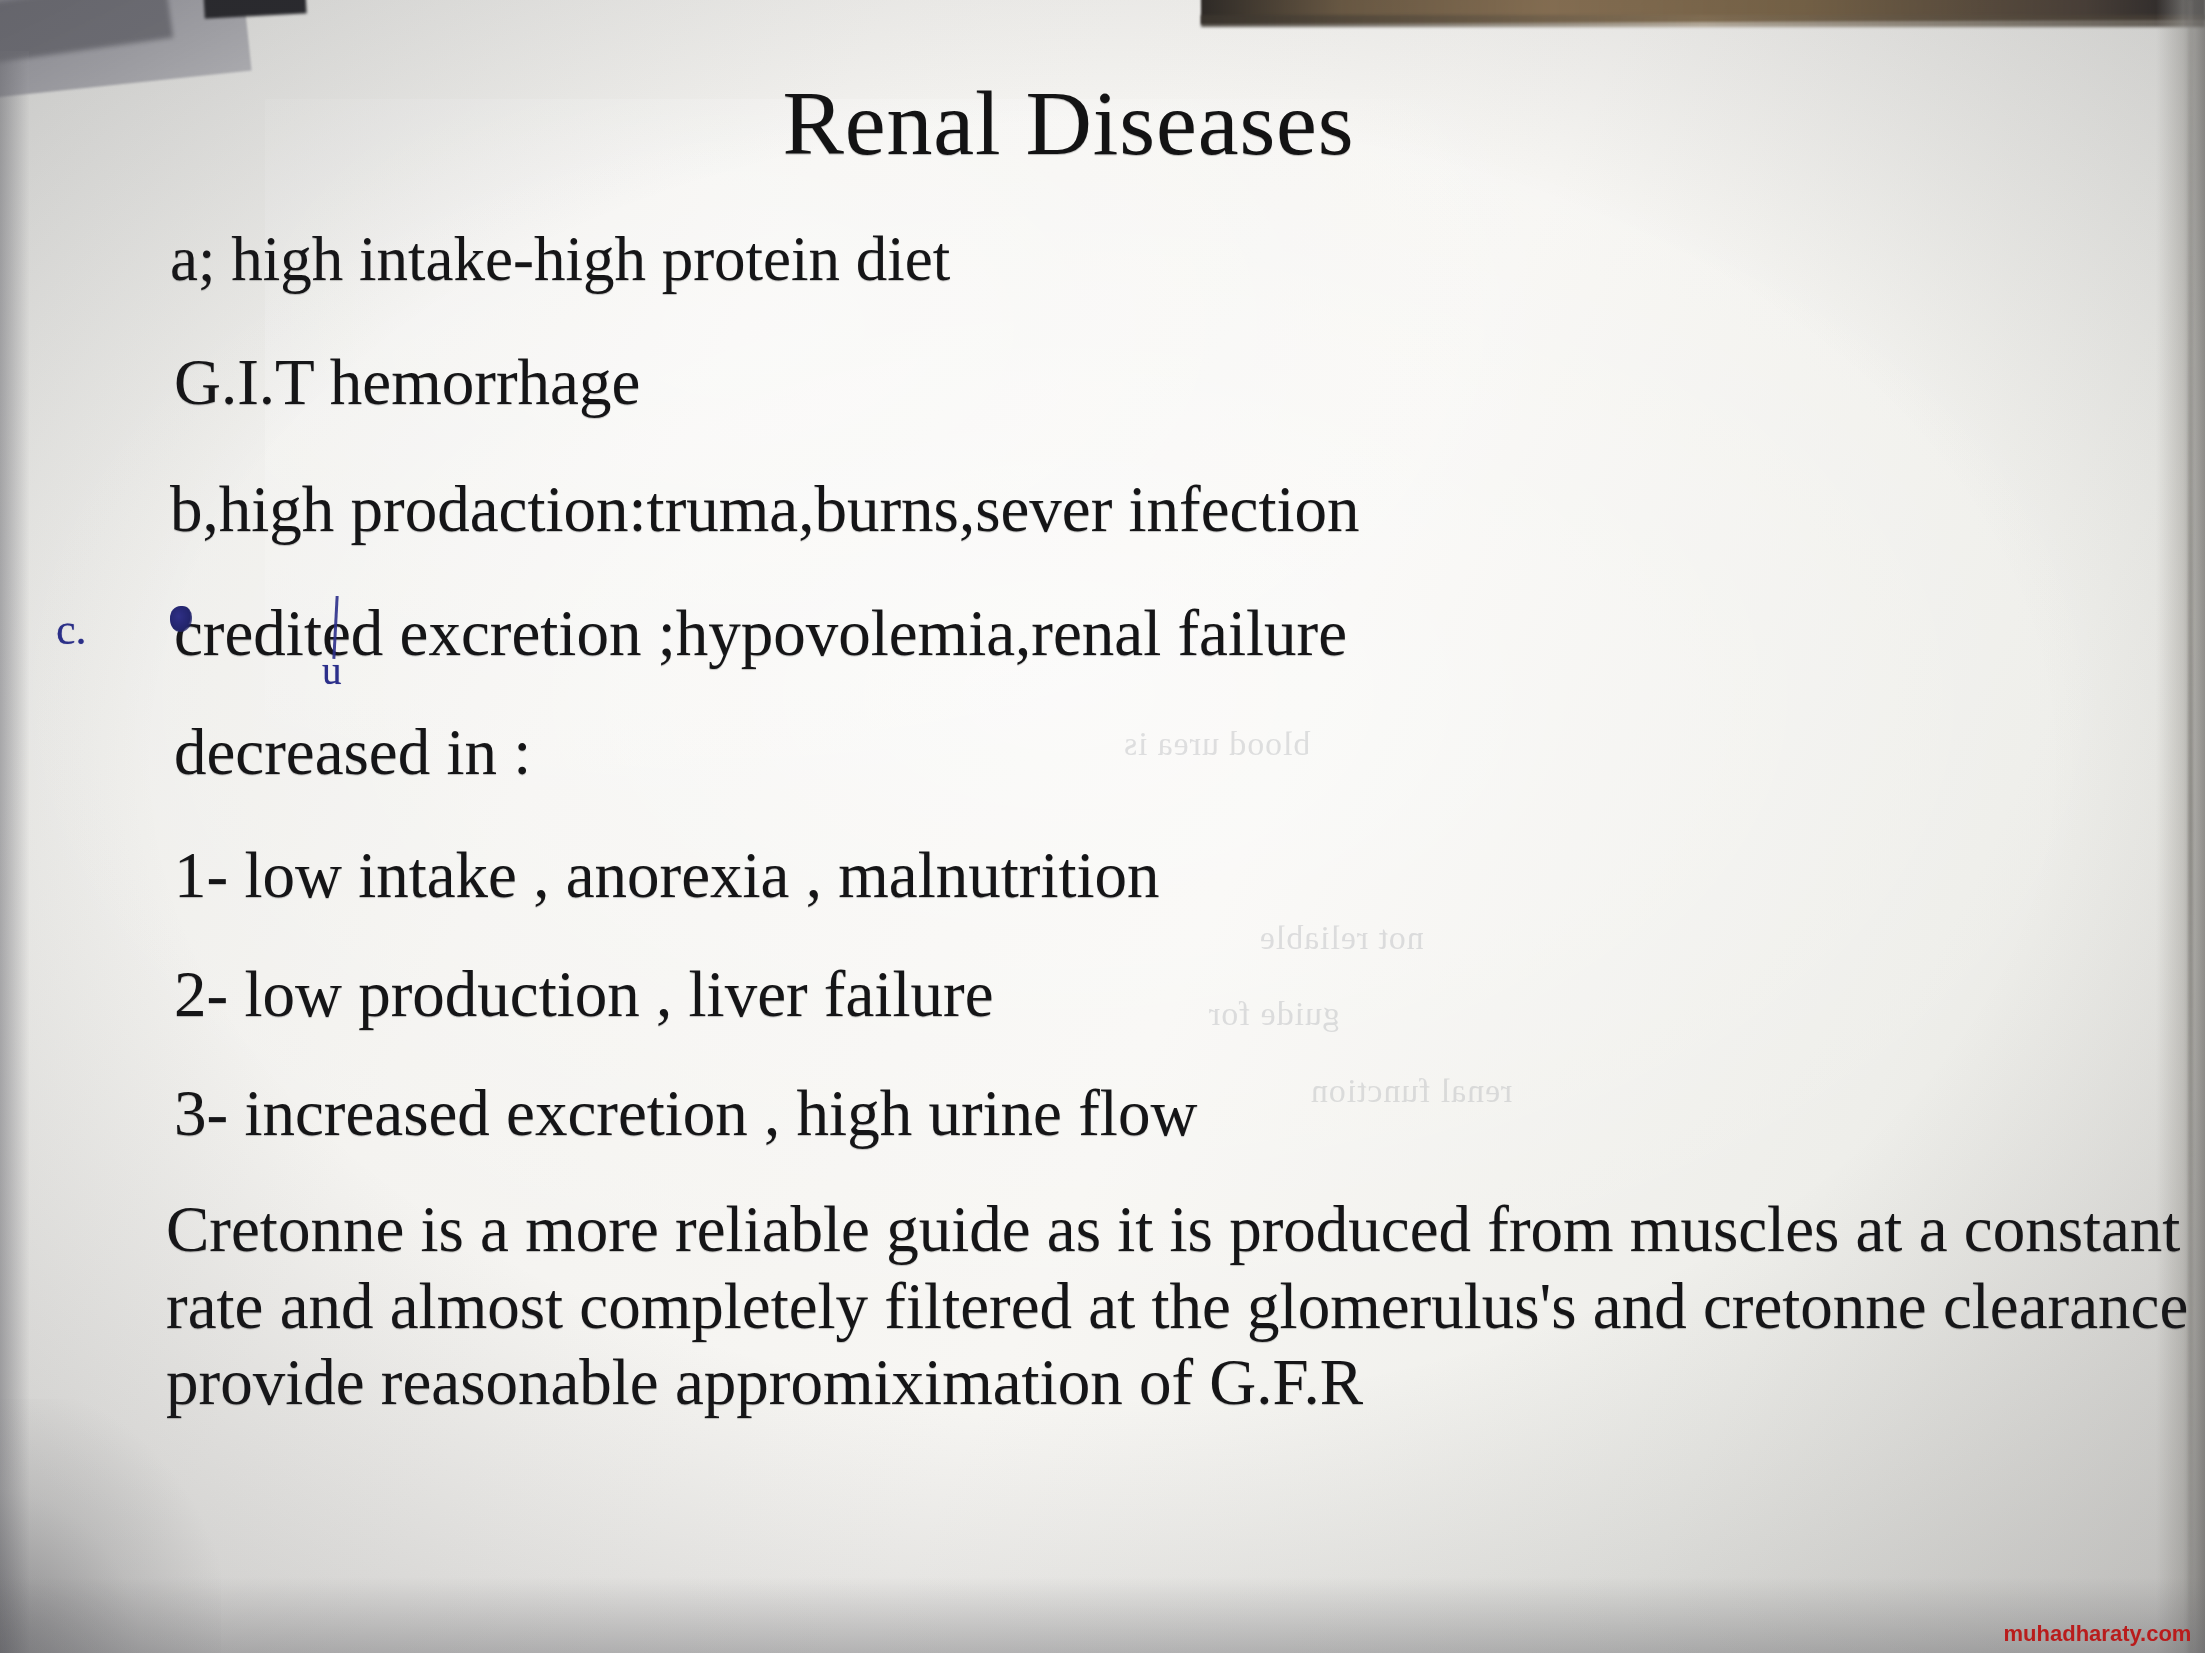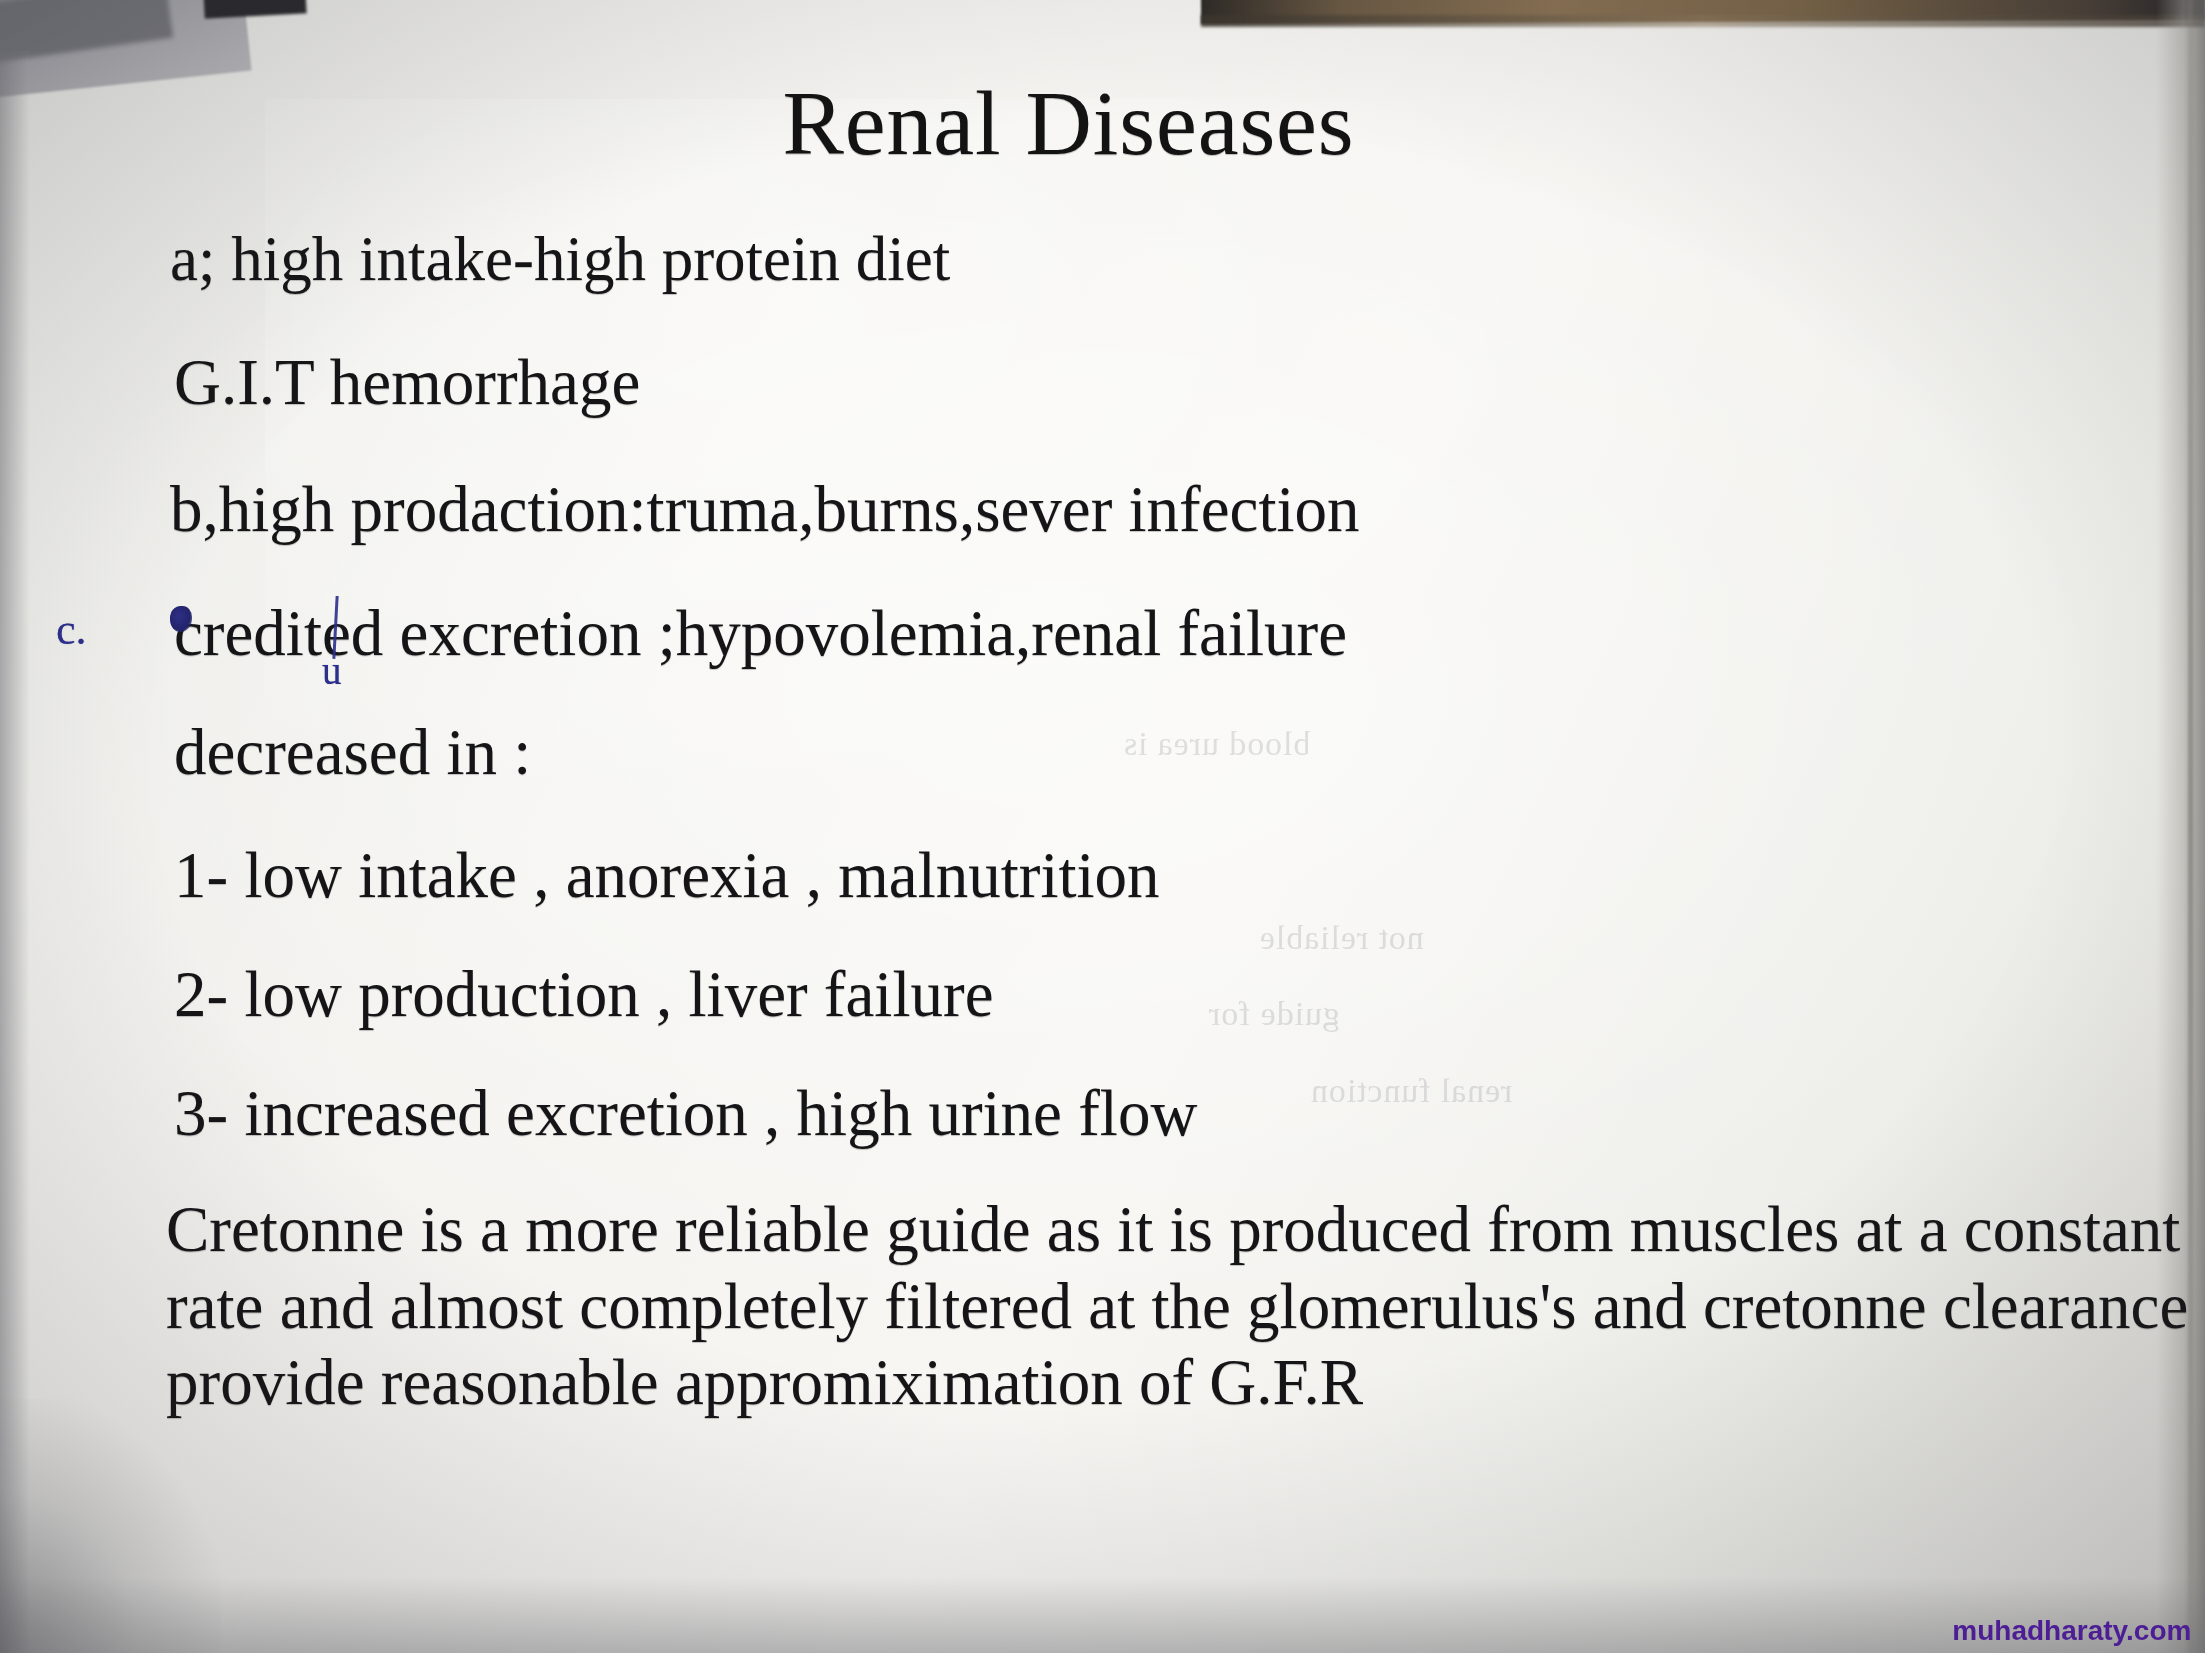--- a/index.html
+++ b/index.html
@@ -193,23 +193,23 @@
     height: 25.5px;
     border-radius: 50% 45% 55% 50%;
     background: radial-gradient(ellipse at 40% 40%, #2f2f86 0%, #22246b 60%, rgba(34,36,107,0.15) 100%);
     filter: blur(0.4px);
   }
   .watermark {
     position: absolute;
     right: 13.6px;
     bottom: 6.8px;
     font-family: "Liberation Sans", sans-serif;
-    font-size: 28px;
+    font-size: 22px;
     font-weight: bold;
-    color: #4c1d95;
+    color: #b91c1c;
     letter-spacing: 0px;
   }
 </style>
 </head>
 <body>
 
 <div id="page">
 
   <div class="photo-bg"></div>
 

